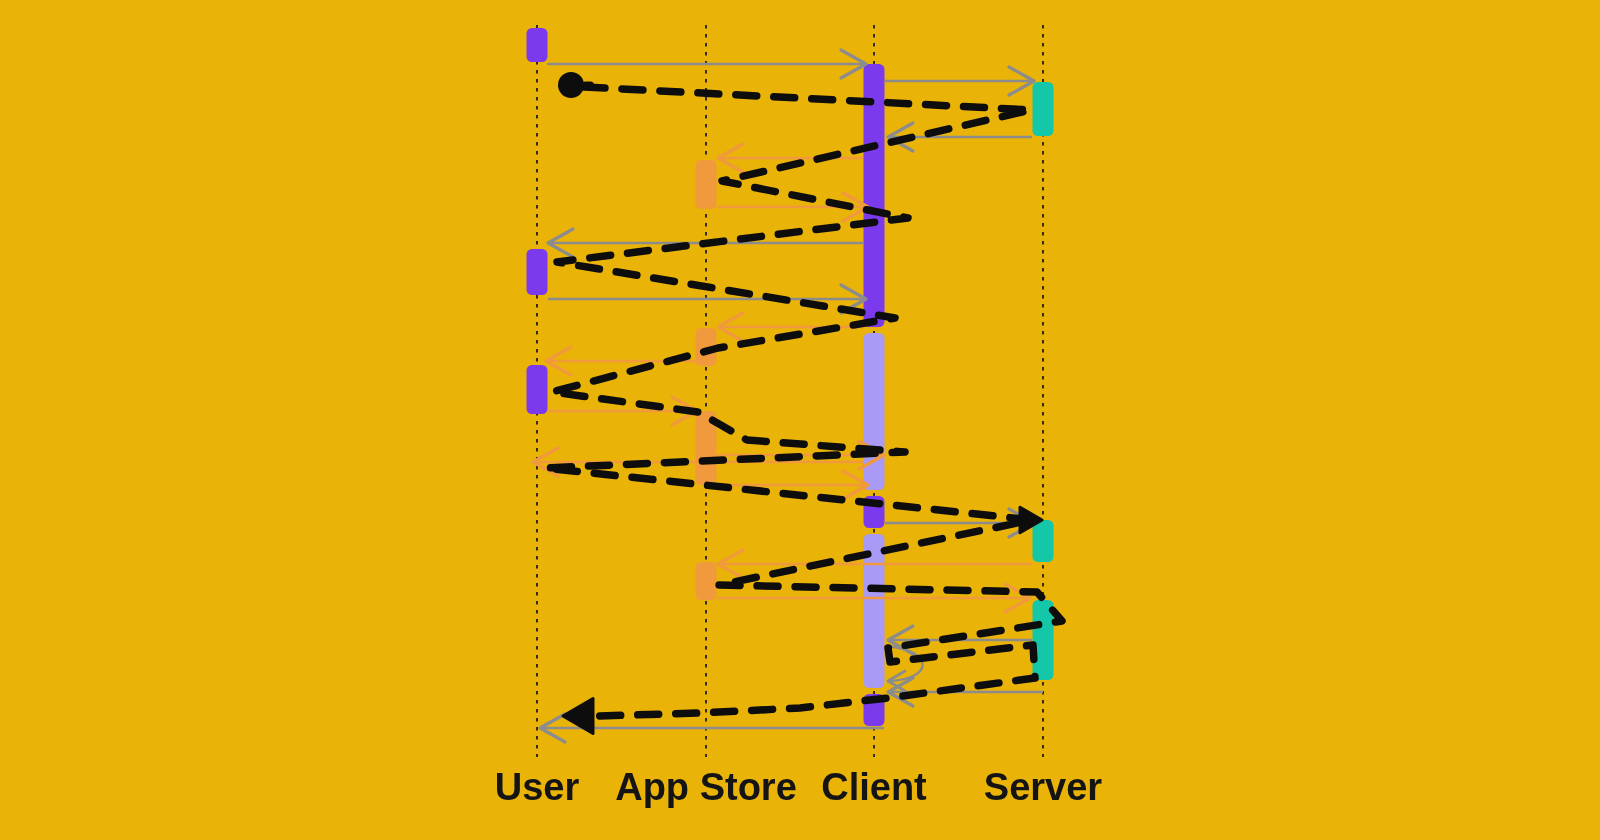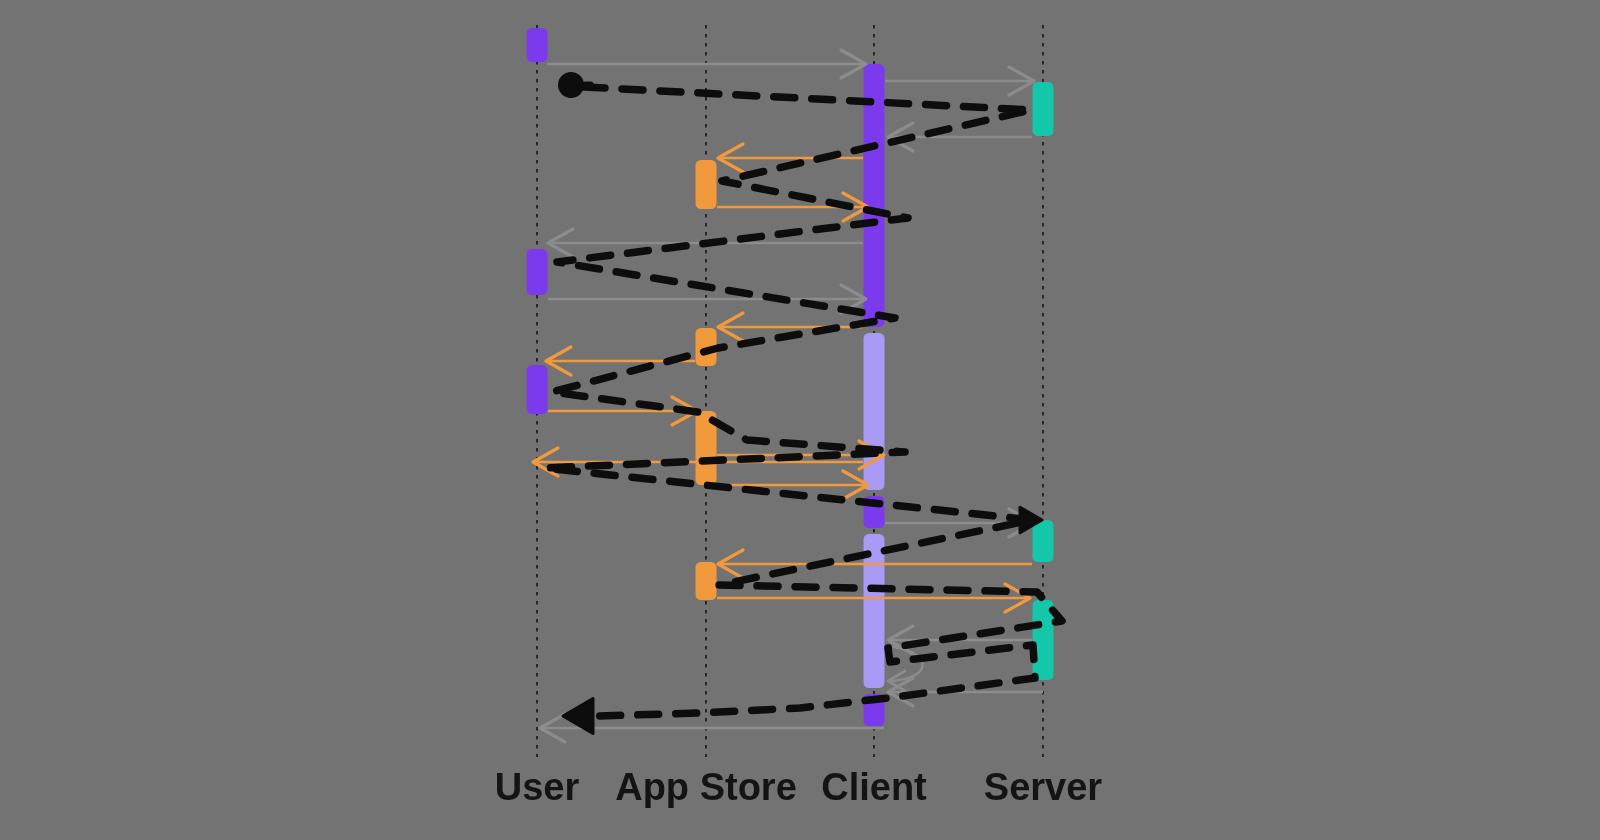--- a/index.html
+++ b/index.html
@@ -1,16 +1,16 @@
 <!DOCTYPE html>
 <html><head>
 <meta charset="utf-8">
 <style>
   html,body{margin:0;padding:0;background:#ffffff;}
-  .stage{width:1600px;height:840px;background:#737373;overflow:hidden;position:relative;}
+  .stage{width:1600px;height:840px;background:#eab308;overflow:hidden;position:relative;}
   svg{display:block;}
   .participant-label{
     font-family:"Liberation Sans","DejaVu Sans",sans-serif;
     font-weight:600;
     font-size:38px;
     fill:#141414;
   }
 </style>
 </head>
 <body>

